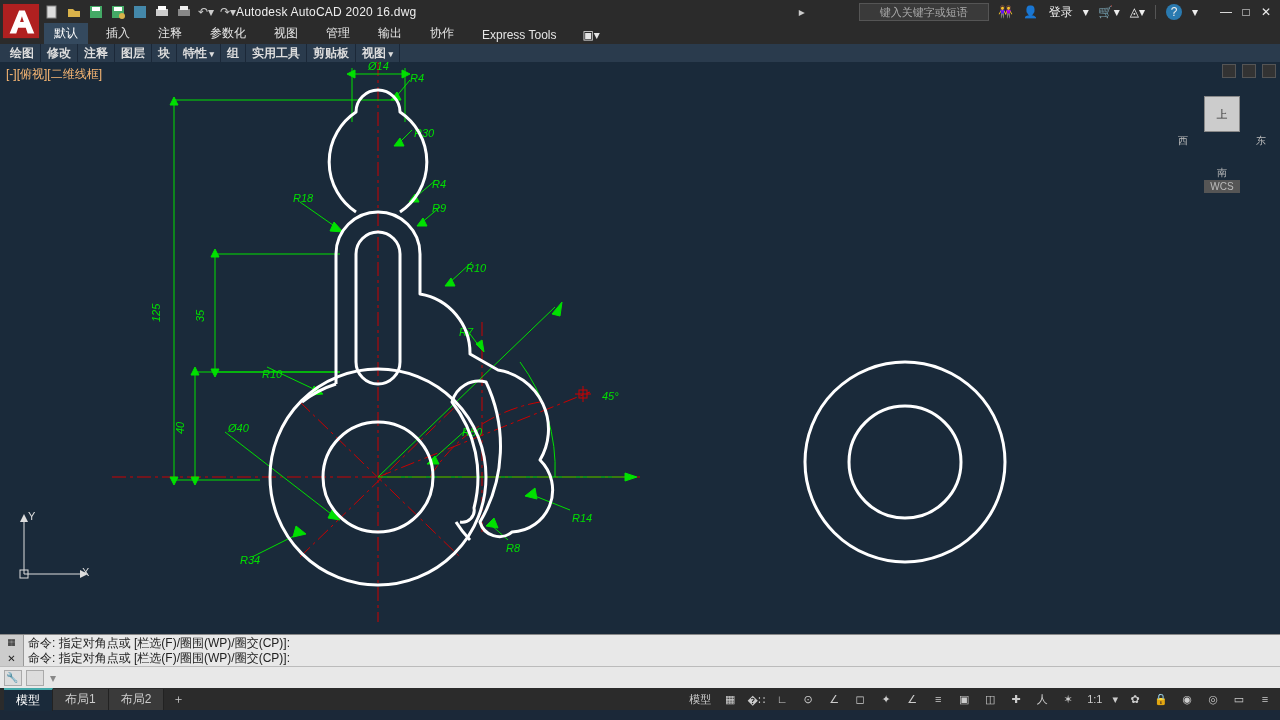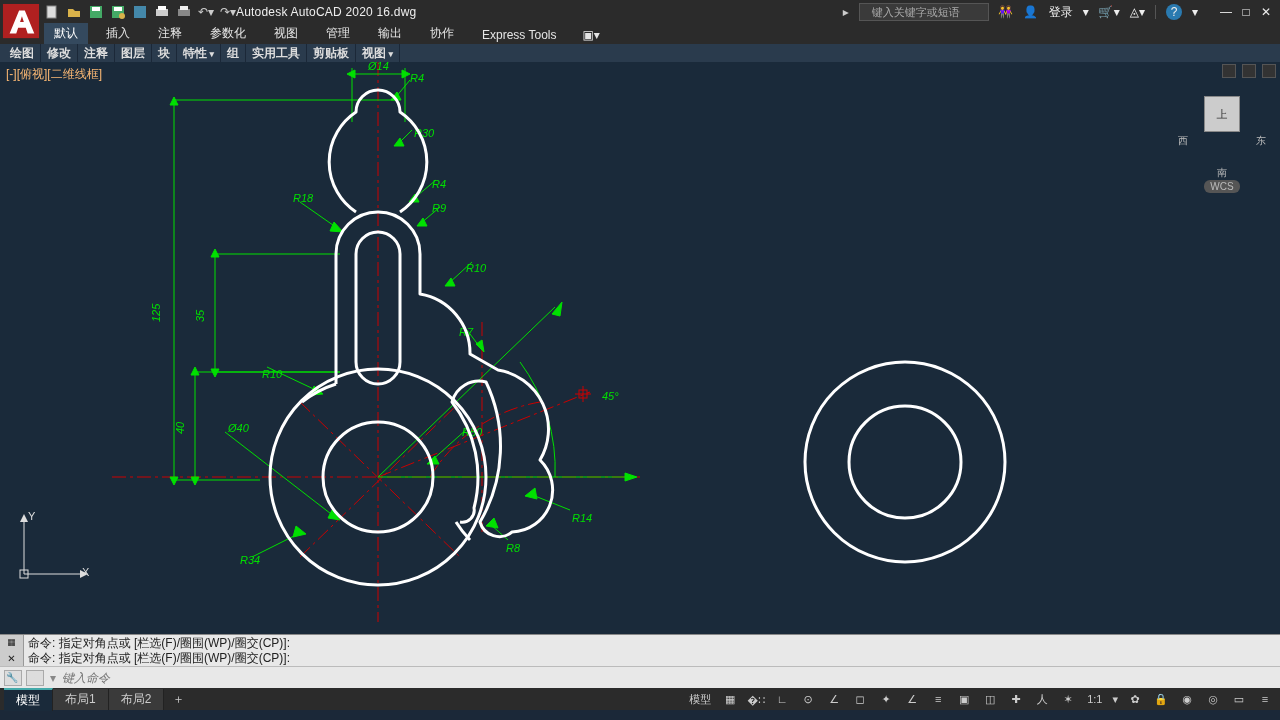--- a/index.html
+++ b/index.html
@@ -4,21 +4,21 @@
 <style>
   * { margin:0; padding:0; box-sizing:border-box; font-family:"Microsoft YaHei","Segoe UI",Arial,sans-serif; }
   body { width:1280px; height:720px; background:#1b2838; overflow:hidden; position:relative; color:#ddd; font-size:12px;}
   
   .titlebar { height:24px; background:#2b2b2b; display:flex; align-items:center; color:#eee; }
   .app-a { width:38px; height:40px; position:absolute; top:2px; left:2px; z-index:5;}
   .qat { margin-left:44px; display:flex; align-items:center; gap:6px; height:24px;}
   .qat .ic { width:16px; height:16px; display:flex; align-items:center; justify-content:center; color:#ccc;}
   .title-center { flex:1; text-align:left; font-size:12px; letter-spacing:0.2px;}
   .title-right { display:flex; align-items:center; gap:10px; padding-right:6px;}
-  .search-box { background:#3a3a3a; border:1px solid #555; height:18px; width:130px; color:#aaa; font-size:11px; padding:0 12px; display:flex; align-items:center;}
+  .search-box { background:#3a3a3a; border:1px solid #555; height:18px; width:130px; color:#aaa; font-size:11px; padding:0 20px; display:flex; align-items:center;margin-left:44px;}
   .win-btns { display:flex; gap:4px; margin-left:10px;}
   .win-btns span { width:16px; height:14px; display:inline-flex; align-items:center; justify-content:center; }
   
   .ribbon-tabs { height:20px; background:#2b2b2b; display:flex; align-items:flex-end; padding-left:44px; gap:8px; font-size:12px;}
   .ribbon-tabs .tab { padding:2px 10px; color:#e5e5e5; cursor:pointer;}
   .ribbon-tabs .tab.active { background:#34495e; color:#fff;}
   
   .panel-tabs { height:18px; background:#2a3b4d; display:flex; align-items:center; padding-left:4px; font-size:12px; gap:0;font-weight:bold;}
   .panel-tabs .pt { padding:1px 6px; color:#ddd; border-right:1px solid #1b2838;}
   .panel-tabs .drop::after { content:" ▾"; font-size:9px;}
@@ -28,21 +28,21 @@
   .view-ctl { position:absolute; top:2px; right:4px; display:flex; gap:6px;}
   .view-ctl span { width:14px; height:14px; background:#333; display:inline-block; border:1px solid #555;}
   
   .viewcube { position:absolute; top:22px; right:18px; width:80px; height:120px; color:#bbb; font-size:10px; text-align:center;}
   .viewcube .cube { width:36px; height:36px; background:#ccc; margin:12px auto 2px; border:1px solid #888; position:relative;}
   .viewcube .cube::before { content:"上"; color:#333; font-size:11px; position:absolute; inset:0; display:flex; align-items:center; justify-content:center;}
   .viewcube .n { position:absolute; top:20px; left:0; right:0;}
   .viewcube .s { position:absolute; top:82px; left:0; right:0;}
   .viewcube .w { position:absolute; top:50px; left:-4px;}
   .viewcube .e { position:absolute; top:50px; right:-4px;}
-  .viewcube .wcs { margin-top:46px; display:inline-block; background:#555; padding:1px 6px; border-radius:6px; font-size:10px;}
+  .viewcube .wcs { margin-top:46px; display:inline-block; background:#555; padding:1px 6px; border-radius:0; font-size:10px;}
   
   .ucs { position:absolute; bottom:40px; left:14px; color:#ddd; font-size:11px;}
   .ucs svg { overflow:visible;}
   
   .dwg-svg { position:absolute; inset:0; }
   .dim-text { fill:#00e000; font-size:11px; font-style:italic; font-family:Arial;}
   
   .cmdhist { background:#e8e8e8; color:#222; font-size:12px; border-top:1px solid #888; padding:1px 4px 1px 28px; position:relative; line-height:15px; height:32px;}
   .cmdhist .gutter { position:absolute; left:0; top:0; width:24px; height:100%; background:#ccc; border-right:1px solid #999; display:flex; flex-direction:column; align-items:center; justify-content:space-around;}
   .cmdline { background:#e8e8e8; height:22px; display:flex; align-items:center; padding-left:4px; border-top:1px solid #bbb;}
@@ -329,21 +329,20 @@
     <span style="font-size:9px;">▦</span>
     <span style="font-size:10px;">✕</span>
   </div>
   <div>命令: 指定对角点或 [栏选(F)/圈围(WP)/圈交(CP)]:</div>
   <div>命令: 指定对角点或 [栏选(F)/圈围(WP)/圈交(CP)]:</div>
 </div>
 <div class="cmdline">
   <div class="ic">🔧</div>
   <div class="ic">▶_</div>
   <span style="color:#888;margin-left:2px;">▾</span>
-  <input placeholder="键入命令" style="">
 </div>
 
 <div class="bottom">
   <div class="model-tabs">
     <div class="mt active">模型</div>
     <div class="mt">布局1</div>
     <div class="mt">布局2</div>
     <div class="plus">＋</div>
   </div>
   <div class="status-right">

